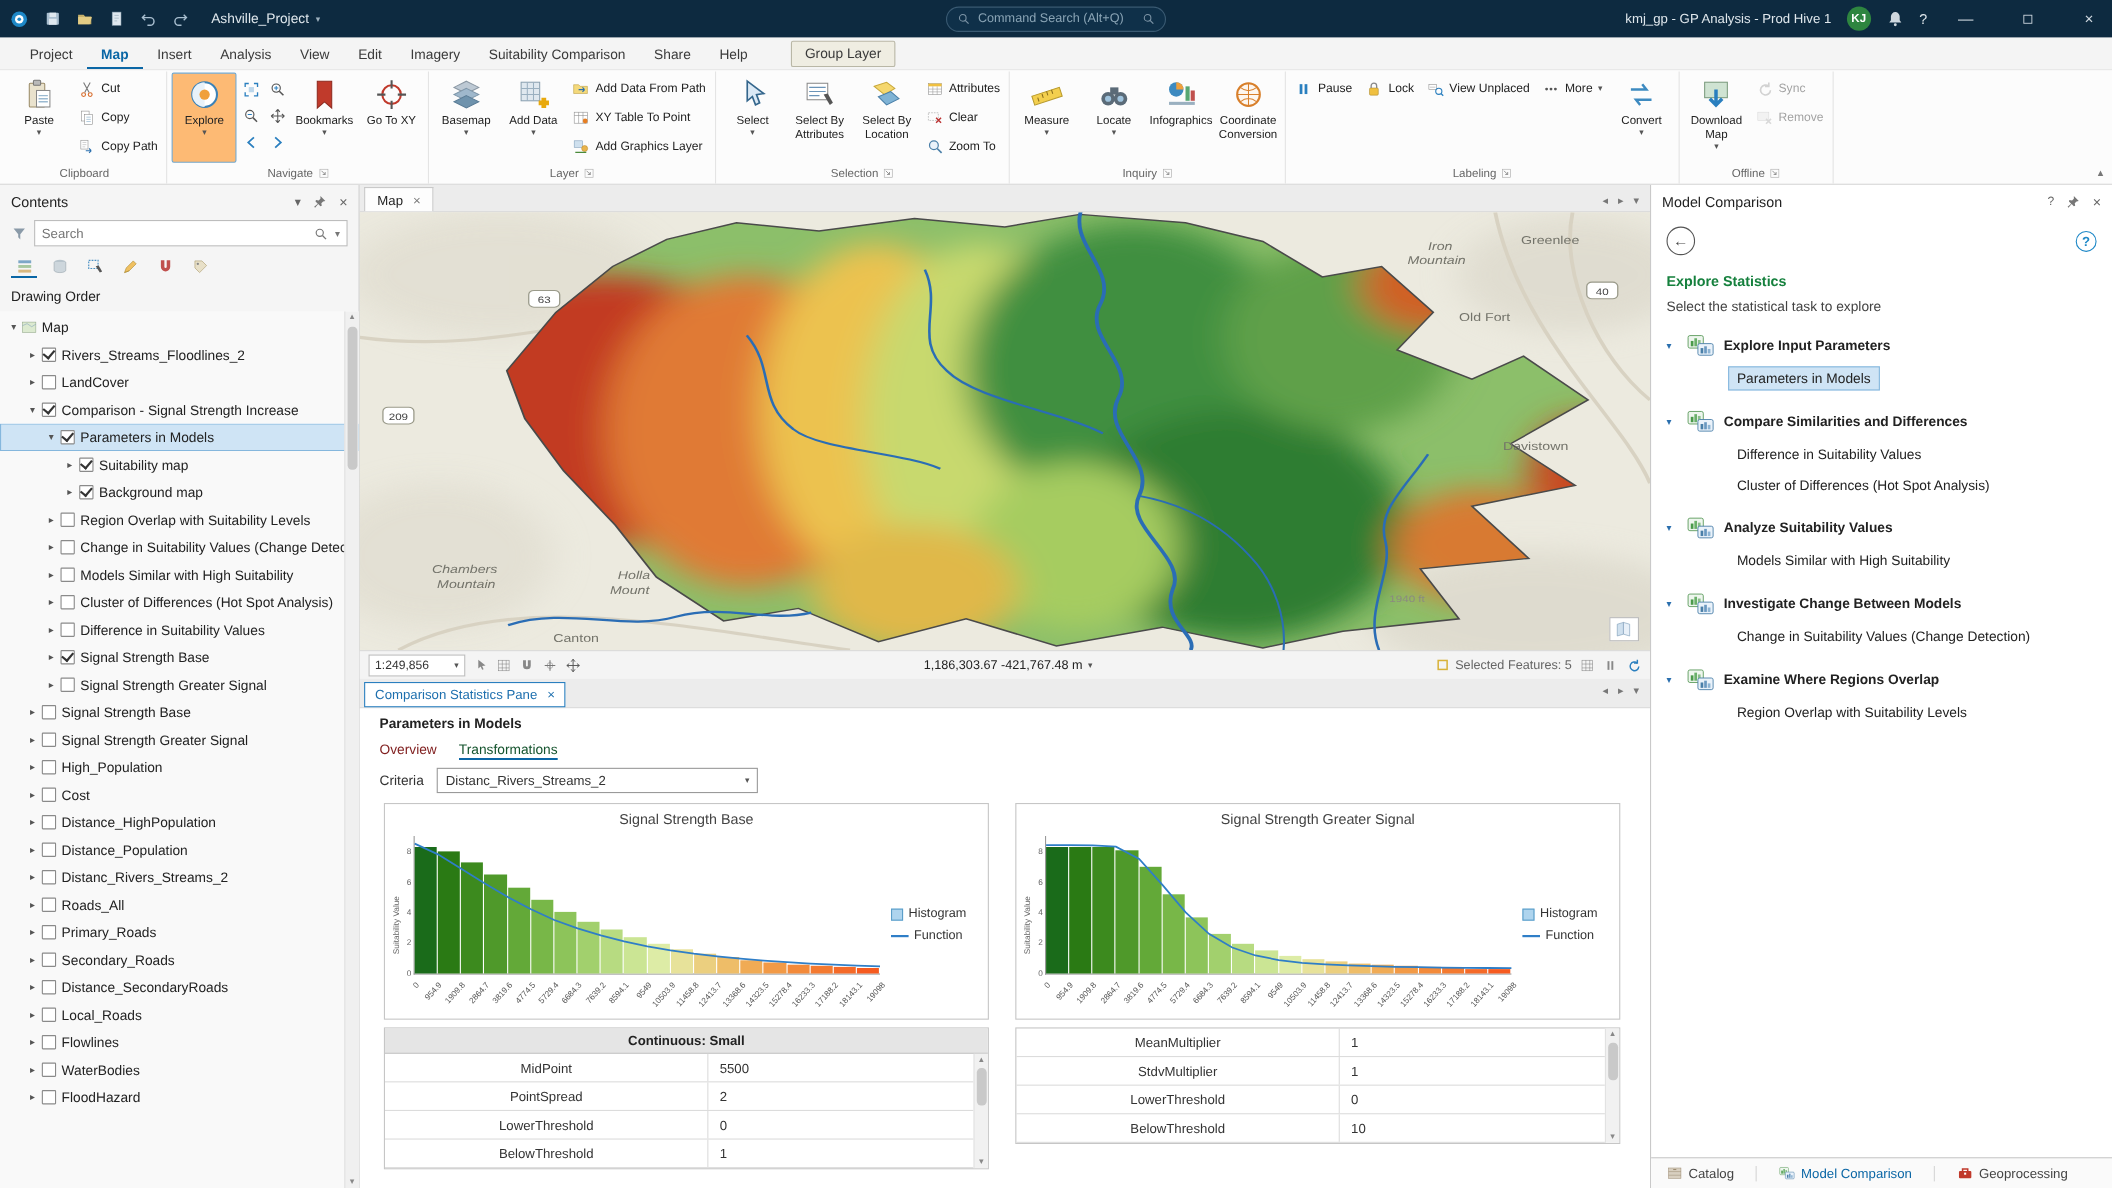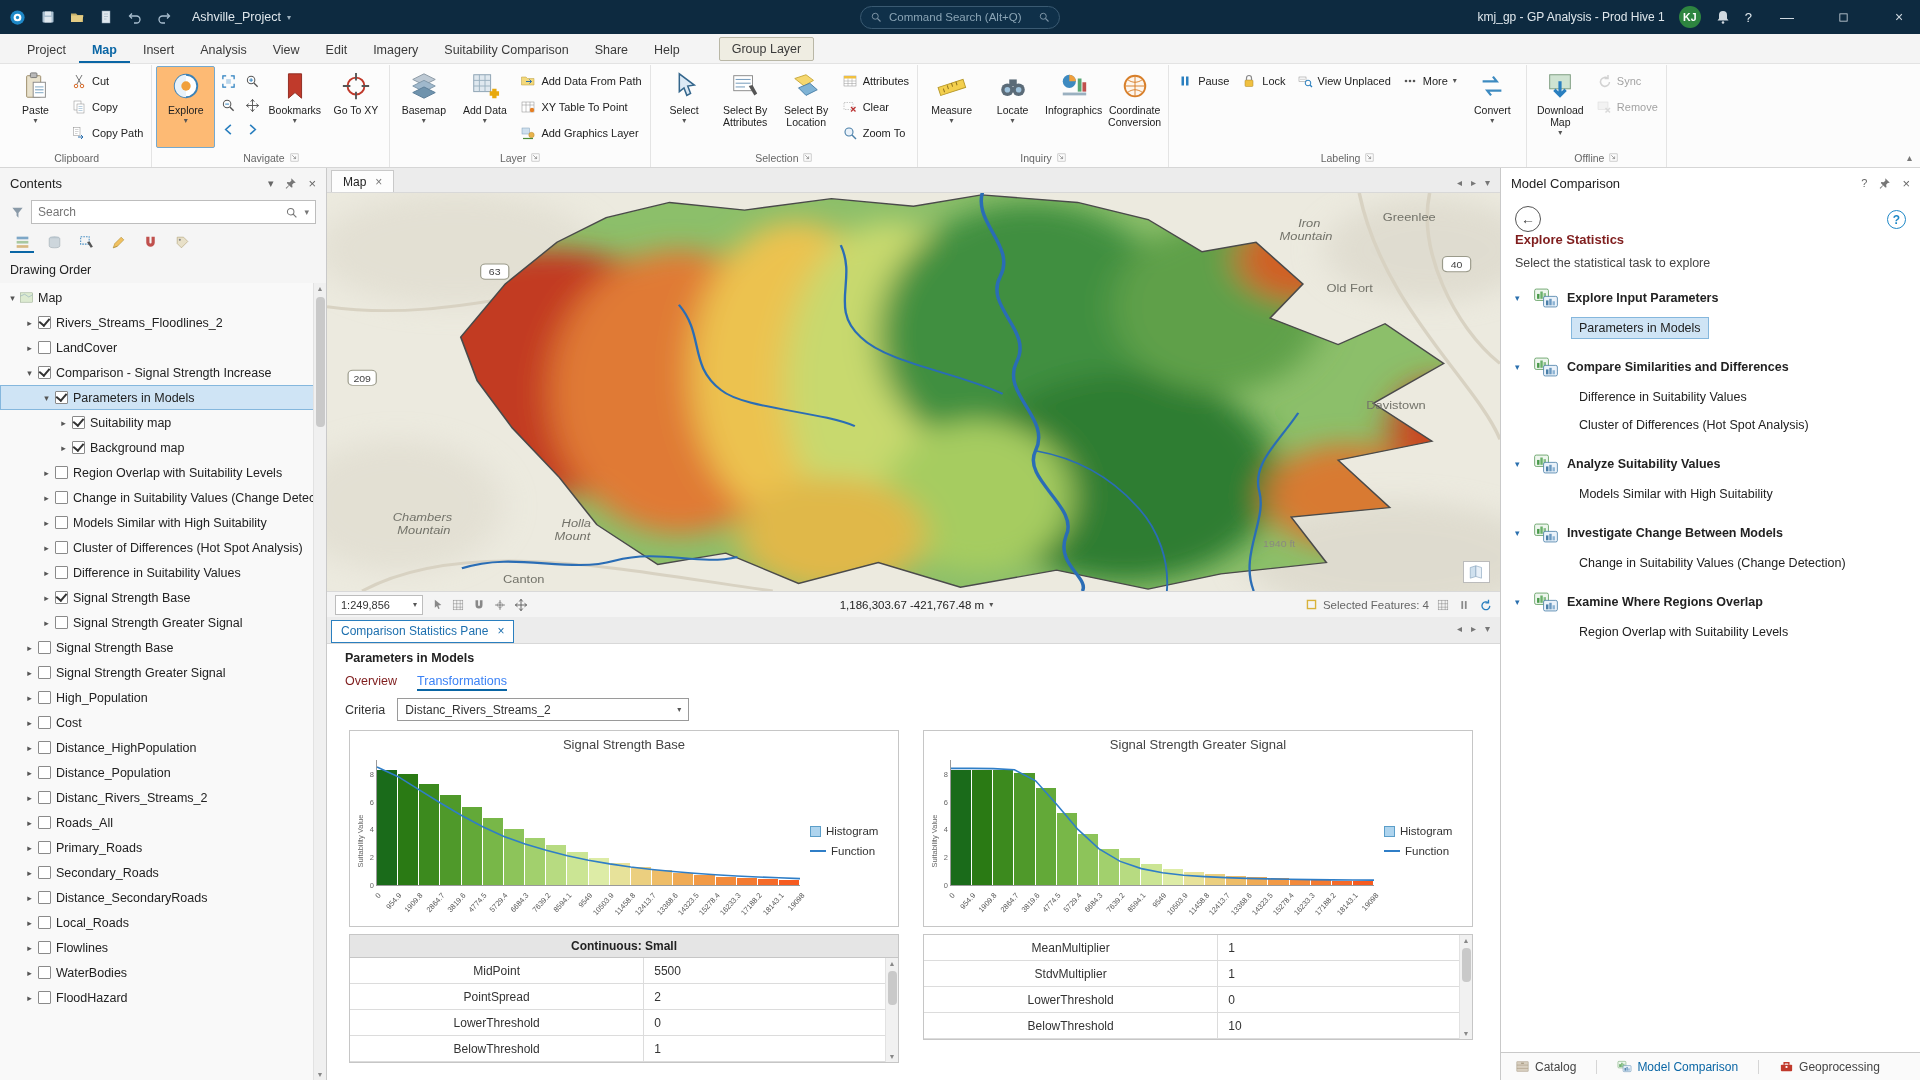--- a/index.html
+++ b/index.html
@@ -77,21 +77,21 @@
 .sb-icons{display:flex;gap:7px;align-items:center}
 #coords{flex:1;text-align:center;color:#222;display:flex;align-items:center;justify-content:center;gap:5px}
 #sel-feat{display:flex;align-items:center;gap:5px;color:#666}
 
 #panetabrow{height:27px;background:#ececec;border-bottom:1px solid #d8d8d8;display:flex;align-items:center;padding-left:4px;flex:0 0 auto}
 .ptab{height:23px;margin-top:2px;background:#fff;border:1px solid #2a7fbf;color:#1d6fae;display:flex;align-items:center;gap:9px;padding:0 9px;font-size:12px}
 #statspane{flex:1;background:#fff;padding:7px 18px 0;overflow:hidden}
 #sp-heading{font-size:12.5px;font-weight:bold;color:#222}
 #sp-tabs{display:flex;gap:20px;margin:9px 0 7px}
 .sptab{font-size:12.5px;color:#7f1d1d;padding-bottom:3px}
-.sptab.active{color:#3b82f6;box-shadow:inset 0 -2px 0 #0a66a5}
+.sptab.active{color:#14532d;box-shadow:inset 0 -2px 0 #0a66a5}
 #criteria-row{display:flex;align-items:center;gap:12px;margin:4px 0 9px;font-size:12.5px}
 #criteria-select{width:292px;height:23px;border:1px solid #9a9a9a;background:#fff;display:flex;align-items:center;justify-content:space-between;padding:0 7px;font-size:12px}
 #charts{display:flex;gap:24px;margin-left:4px}
 .chart-block{width:550px;display:flex;flex-direction:column}
 .chart-card{border:1px solid #c6c6c6;background:#fff;padding:4px 8px 0}
 .chart-title{text-align:center;font-size:13px;color:#444;padding:2px 0 4px}
 .chart-body{display:flex;align-items:stretch;padding-left:18px}
 .ylab{width:0;position:relative}
 .ylab span{position:absolute;left:-16px;top:50%;transform:translate(-50%,-50%) rotate(-90deg);font-size:7.5px;color:#666;white-space:nowrap}
 .plotwrap{flex:1;display:flex;flex-direction:column;min-width:0;padding-top:4px}
@@ -113,21 +113,21 @@
 .pt-c1{width:55%;border-right:1px solid #dcdcdc;display:flex;align-items:center;justify-content:center}
 .pt-c2{flex:1;display:flex;align-items:center;padding-left:10px}
 .pt-scroll{width:13px;background:#f1f1f1;border-left:1px solid #e2e2e2;position:relative;font-size:7px;color:#888;text-align:center;padding-top:2px}
 .pt-scroll .dn{position:absolute;bottom:2px;left:0;right:0}
 .pt-thumb{position:absolute;top:13px;left:2px;width:9px;height:34px;background:#c9c9c9;border-radius:4px}
 
 #rightpanel{width:420px;border-left:1px solid #c9c9c9;display:flex;flex-direction:column;background:#fff;min-height:0}
 #mp-content{flex:1;padding:8px 14px;overflow:hidden;position:relative}
 .backcircle{width:26px;height:26px;border:1px solid #555;border-radius:50%;display:flex;align-items:center;justify-content:center;color:#444;font-size:14px}
 .helpcircle{position:absolute;right:14px;top:12px;width:19px;height:19px;border:1px solid #1e88c7;border-radius:50%;display:flex;align-items:center;justify-content:center;color:#1e88c7;font-size:12px;font-weight:bold}
-#mp-heading{font-size:13px;font-weight:bold;color:#7f1d1d;margin-top:0}
+#mp-heading{font-size:13px;font-weight:bold;color:#15803d;margin-top:16px}
 #mp-sub{font-size:12.5px;color:#444;margin-top:9px}
 .mp-sec{margin-top:15px}
 .mp-sec-head{display:flex;align-items:center;gap:8px;font-size:12.5px;font-weight:bold;color:#222}
 .mp-sec-head .chev{color:#2a6fae;font-size:9px;width:10px}
 .mp-item{margin:6px 0 2px 56px;padding:3px 7px;font-size:12.5px;color:#222;width:fit-content;border:1px solid transparent}
 .mp-item.selected{background:#cfe4f5;border-color:#85b7dd}
 #bottomtabs{height:28px;border-top:1px solid #c9c9c9;display:flex;align-items:center;gap:12px;padding-left:6px;flex:0 0 auto;background:#fafafa}
 .btab{display:flex;align-items:center;gap:5px;font-size:12px;color:#444;padding:0 8px;height:100%}
 .btab.active{color:#0a66a5}
 .btab-sep{width:1px;height:14px;background:#d5d5d5}
@@ -1034,21 +1034,21 @@
       <div id="coords">
         <span>1,186,303.67 -421,767.48 m</span>
         <span class="dd">▾</span>
       </div>
       <div id="sel-feat">
         <span id="i-selsq">
             <svg width="13" height="13" viewBox="0 0 32 32">
               <rect x="6" y="6" width="20" height="20" fill="none" stroke="#d8b23a" stroke-width="3.4"></rect>
             </svg>
           </span>
-        <span>Selected Features: 4</span>
+        <span>Selected Features: 5</span>
       </div>
       <span class="sb-icons" id="sb-right-icons">
           <span>
             <svg width="14" height="14" viewBox="0 0 32 32">
               <rect x="5" y="5" width="22" height="22" fill="none" stroke="#777"></rect>
               <path d="M5 13h22M5 21h22M13 5v22M21 5v22" stroke="#777"></path>
             </svg>
           </span>
           <span>
             <svg width="14" height="14" viewBox="0 0 32 32">

